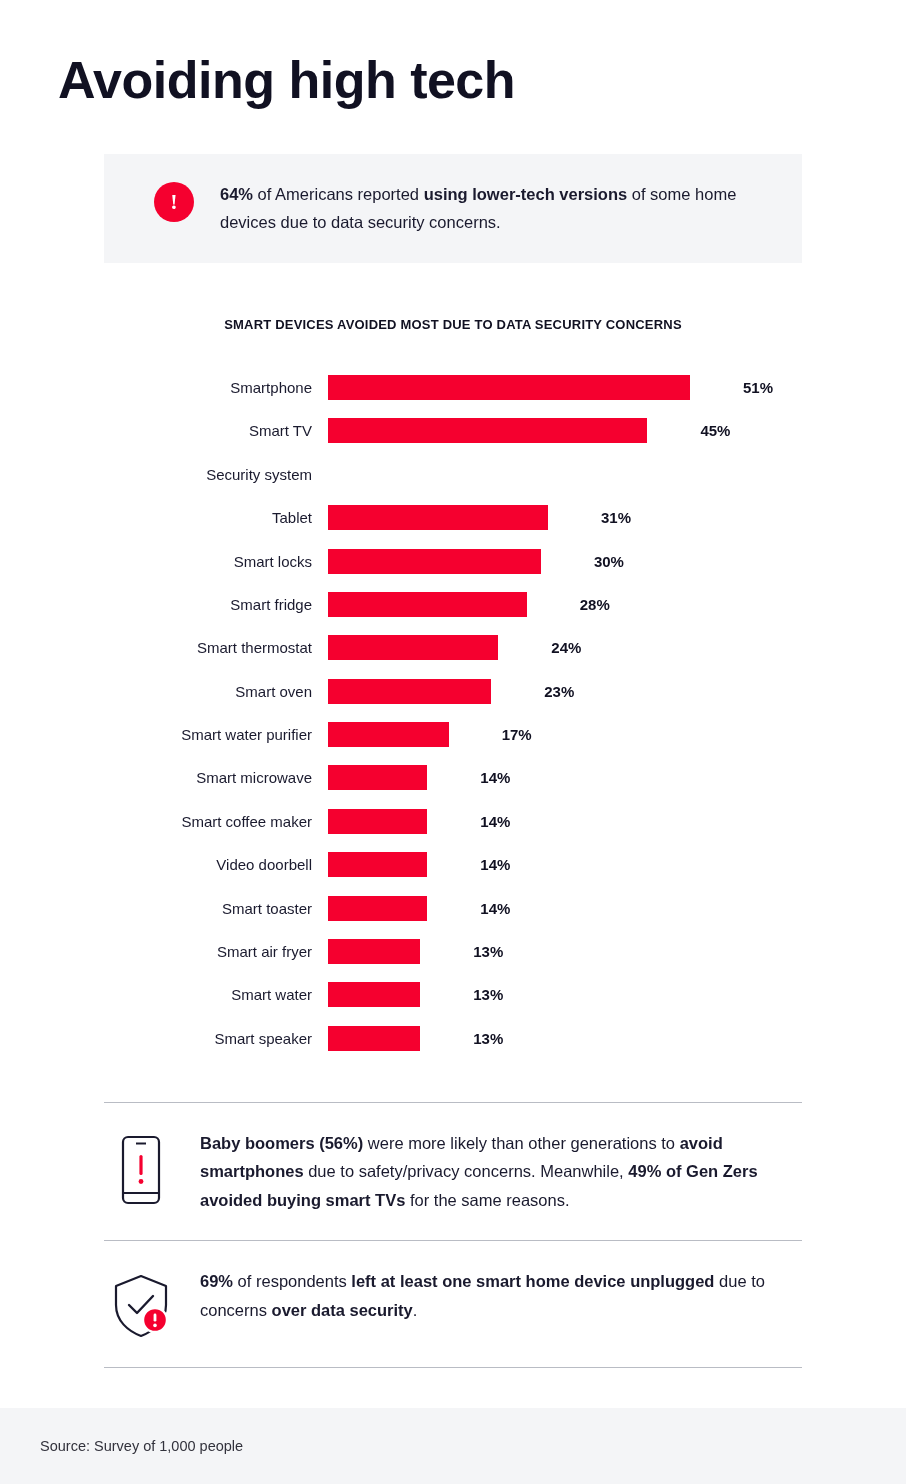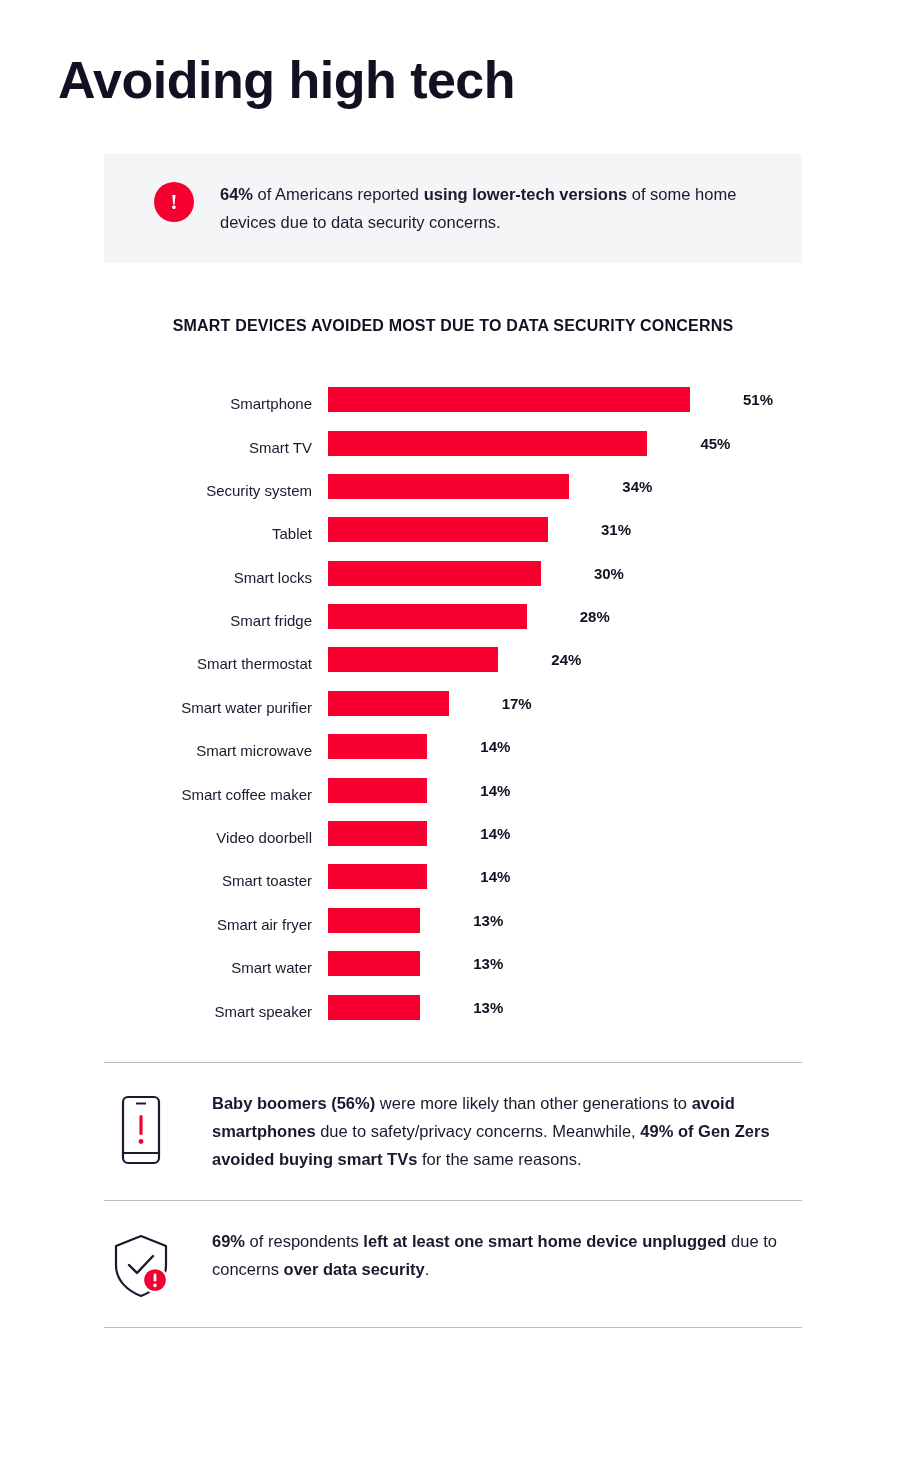--- a/index.html
+++ b/index.html
@@ -63,33 +63,33 @@
     font-size: 16.5px;
     line-height: 1.72;
     color: #1a1a2e;
     max-width: 540px;
   }
   .callout-text b { font-weight: bold; }
 
   
   .chart-title {
     text-align: center;
-    font-size: 16px;
+    font-size: 13px;
     font-weight: bold;
     letter-spacing: 0.2px;
     margin: 54px 0 0 0;
     color: #111122;
   }
   .chart {
     margin: 34px 0 0 0;
     padding: 0 60px 0 60px;
   }
   .row {
     display: flex;
-    align-items: flex-end;
+    align-items: center;
     height: 43.4px;
   }
   .row-label {
     width: 268px;
     text-align: right;
     padding-right: 16px;
     font-size: 15px;
     color: #1a1a2e;
     white-space: nowrap;
   }
@@ -115,21 +115,21 @@
   .notes {
     margin: 42px 104px 0 104px;
   }
   .divider {
     border-top: 1px solid #b9bcc4;
     height: 0;
   }
   .note {
     display: flex;
     align-items: flex-start;
-    gap: 34px;
+    gap: 22px;
     padding: 26px 0 26px 0;
   }
   .note-icon {
     width: 74px;
     min-width: 74px;
     display: flex;
     justify-content: center;
     align-items: center;
     padding-top: 4px;
   }
@@ -183,24 +183,20 @@
       </div>
       <div class="row">
         <div class="row-label">Smart TV</div>
         <div class="bar-area">
           <div class="bar" style="width: 319.412px; background: rgb(245, 0, 47);"></div>
           <div class="bar-value">45%</div>
         </div>
       </div>
       <div class="row">
         <div class="row-label">Security system</div>
-        <div class="bar-area">
-          <div class="bar" style="width: 241.333px; background: rgb(245, 0, 47);"></div>
-          <div class="bar-value">34%</div>
-        </div>
       </div>
       <div class="row">
         <div class="row-label">Tablet</div>
         <div class="bar-area">
           <div class="bar" style="width: 220.039px; background: rgb(245, 0, 47);"></div>
           <div class="bar-value">31%</div>
         </div>
       </div>
       <div class="row">
         <div class="row-label">Smart locks</div>
@@ -214,20 +210,27 @@
         <div class="bar-area">
           <div class="bar" style="width: 198.745px; background: rgb(245, 0, 47);"></div>
           <div class="bar-value">28%</div>
         </div>
       </div>
       <div class="row">
         <div class="row-label">Smart thermostat</div>
         <div class="bar-area">
           <div class="bar" style="width: 170.353px; background: rgb(245, 0, 47);"></div>
           <div class="bar-value">24%</div>
+        </div>
+      </div>
+      <div class="row">
+        <div class="row-label">Smart oven</div>
+        <div class="bar-area">
+          <div class="bar" style="width: 163.255px; background: rgb(245, 0, 47);"></div>
+          <div class="bar-value">23%</div>
         </div>
       </div>
       <div class="row">
         <div class="row-label">Smart water purifier</div>
         <div class="bar-area">
           <div class="bar" style="width: 120.667px; background: rgb(245, 0, 47);"></div>
           <div class="bar-value">17%</div>
         </div>
       </div>
       <div class="row">
@@ -308,14 +311,17 @@
           <rect x="45.6" y="42.6" width="2.8" height="8" rx="1.4" fill="#ffffff"></rect>
           <circle cx="47" cy="54.4" r="1.8" fill="#ffffff"></circle>
         </svg>
       </div>
       <div class="note-text"><b>69%</b><span> of respondents </span><b>left at least one smart home device unplugged</b><span> due to concerns </span><b>over data security</b><span>.</span></div>
     </div>
 
     <div class="divider"></div>
   </div>
 
+  <div class="footer">
+    <div class="footer-text">Source: Survey of 1,000 people</div>
+  </div>
 
 </div>
 
 </body></html>

